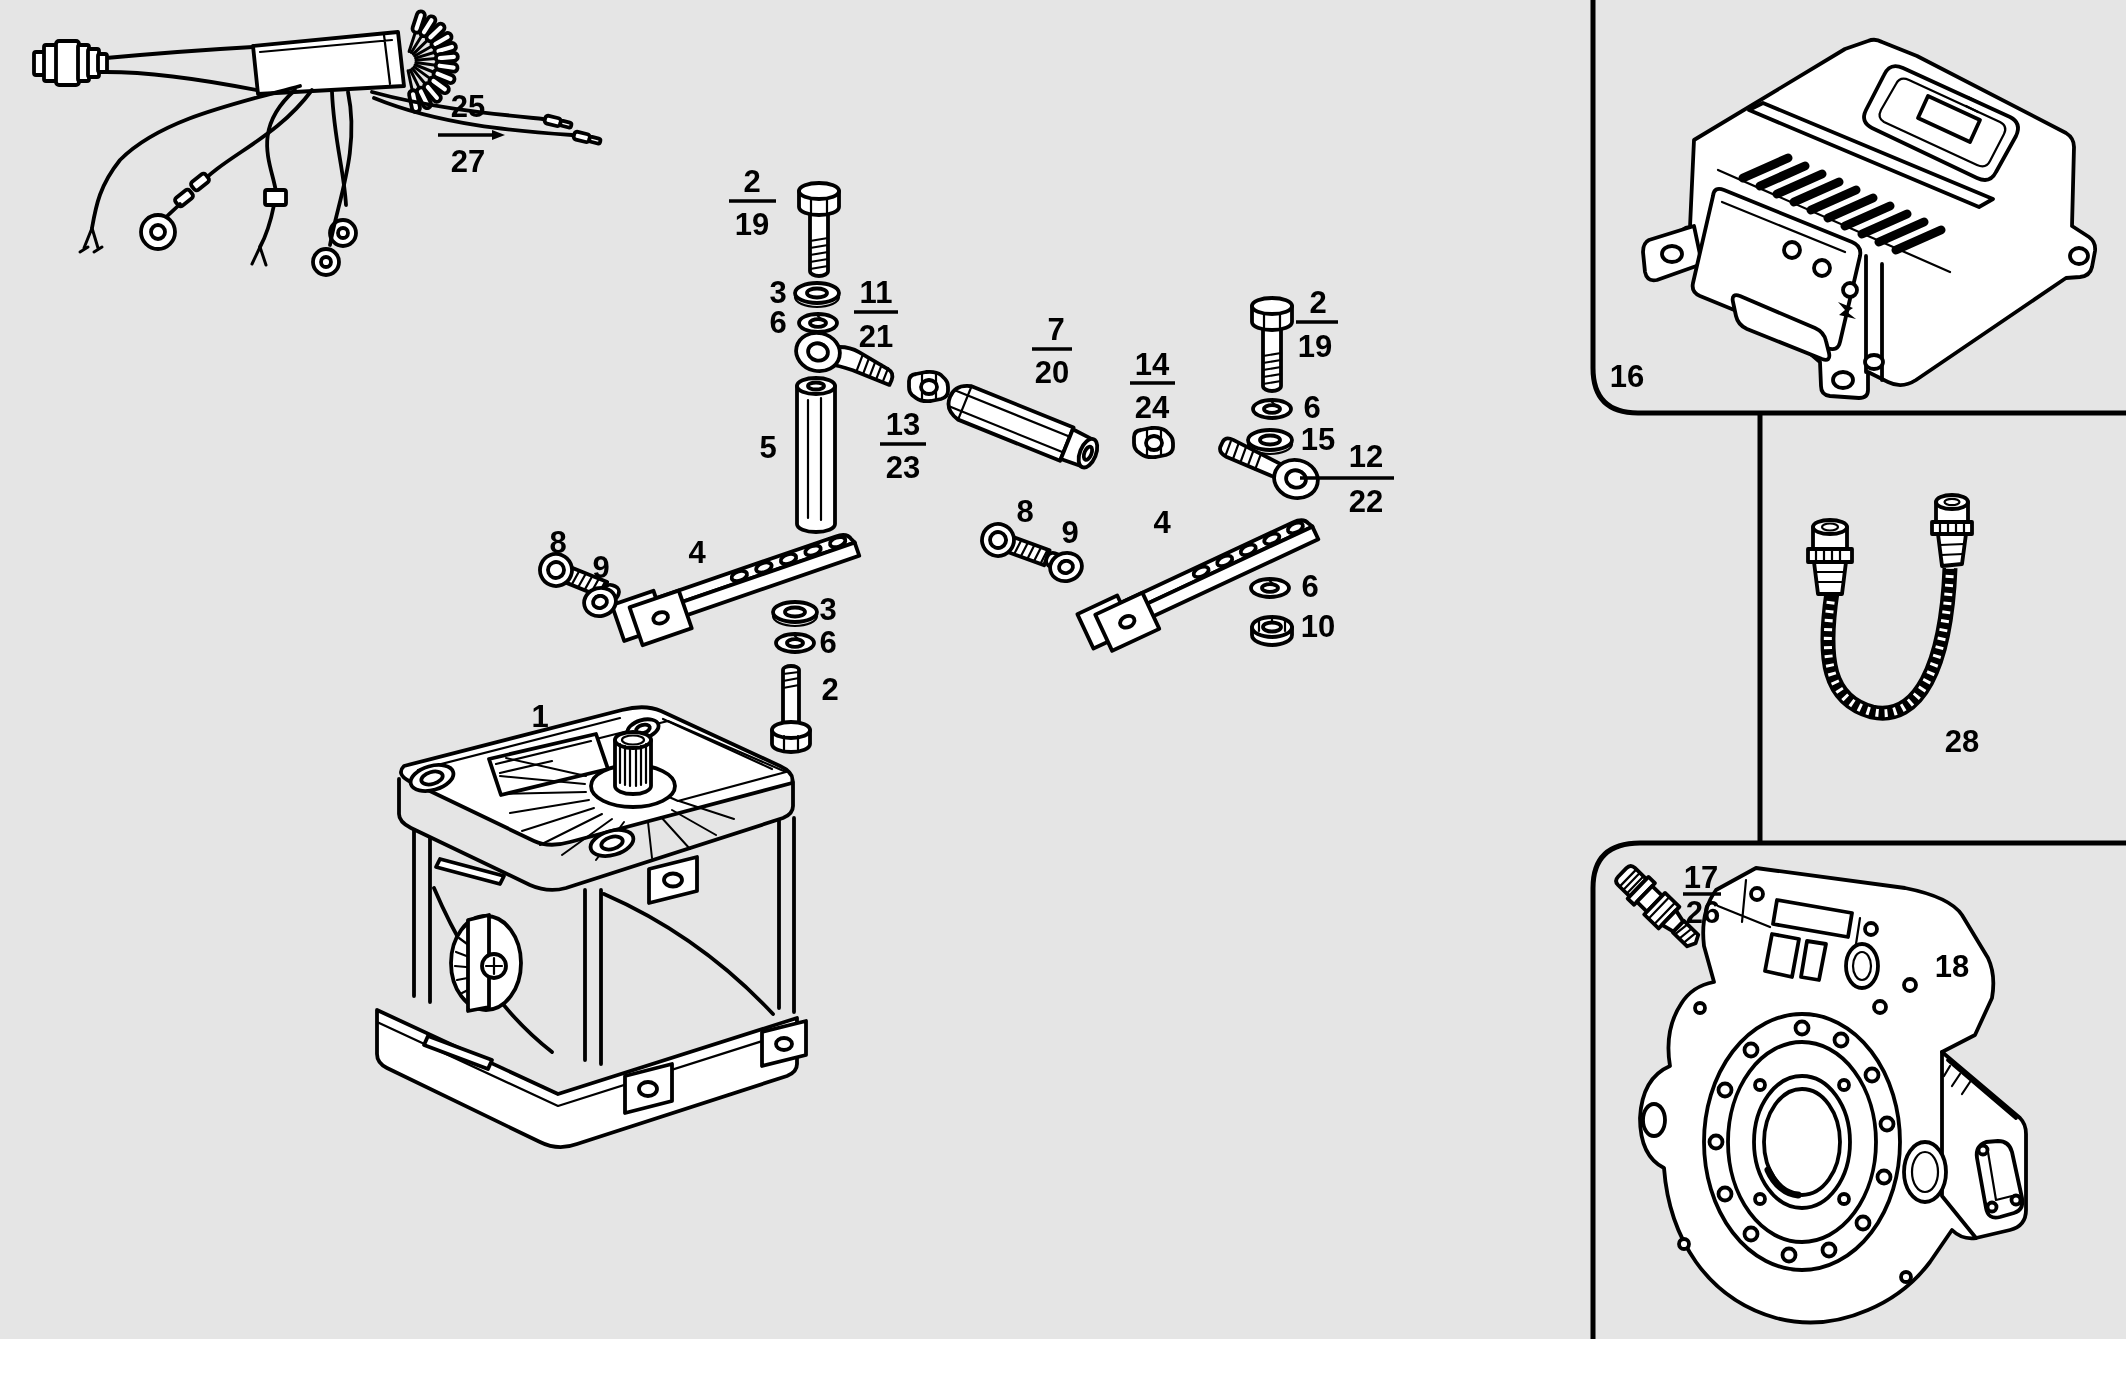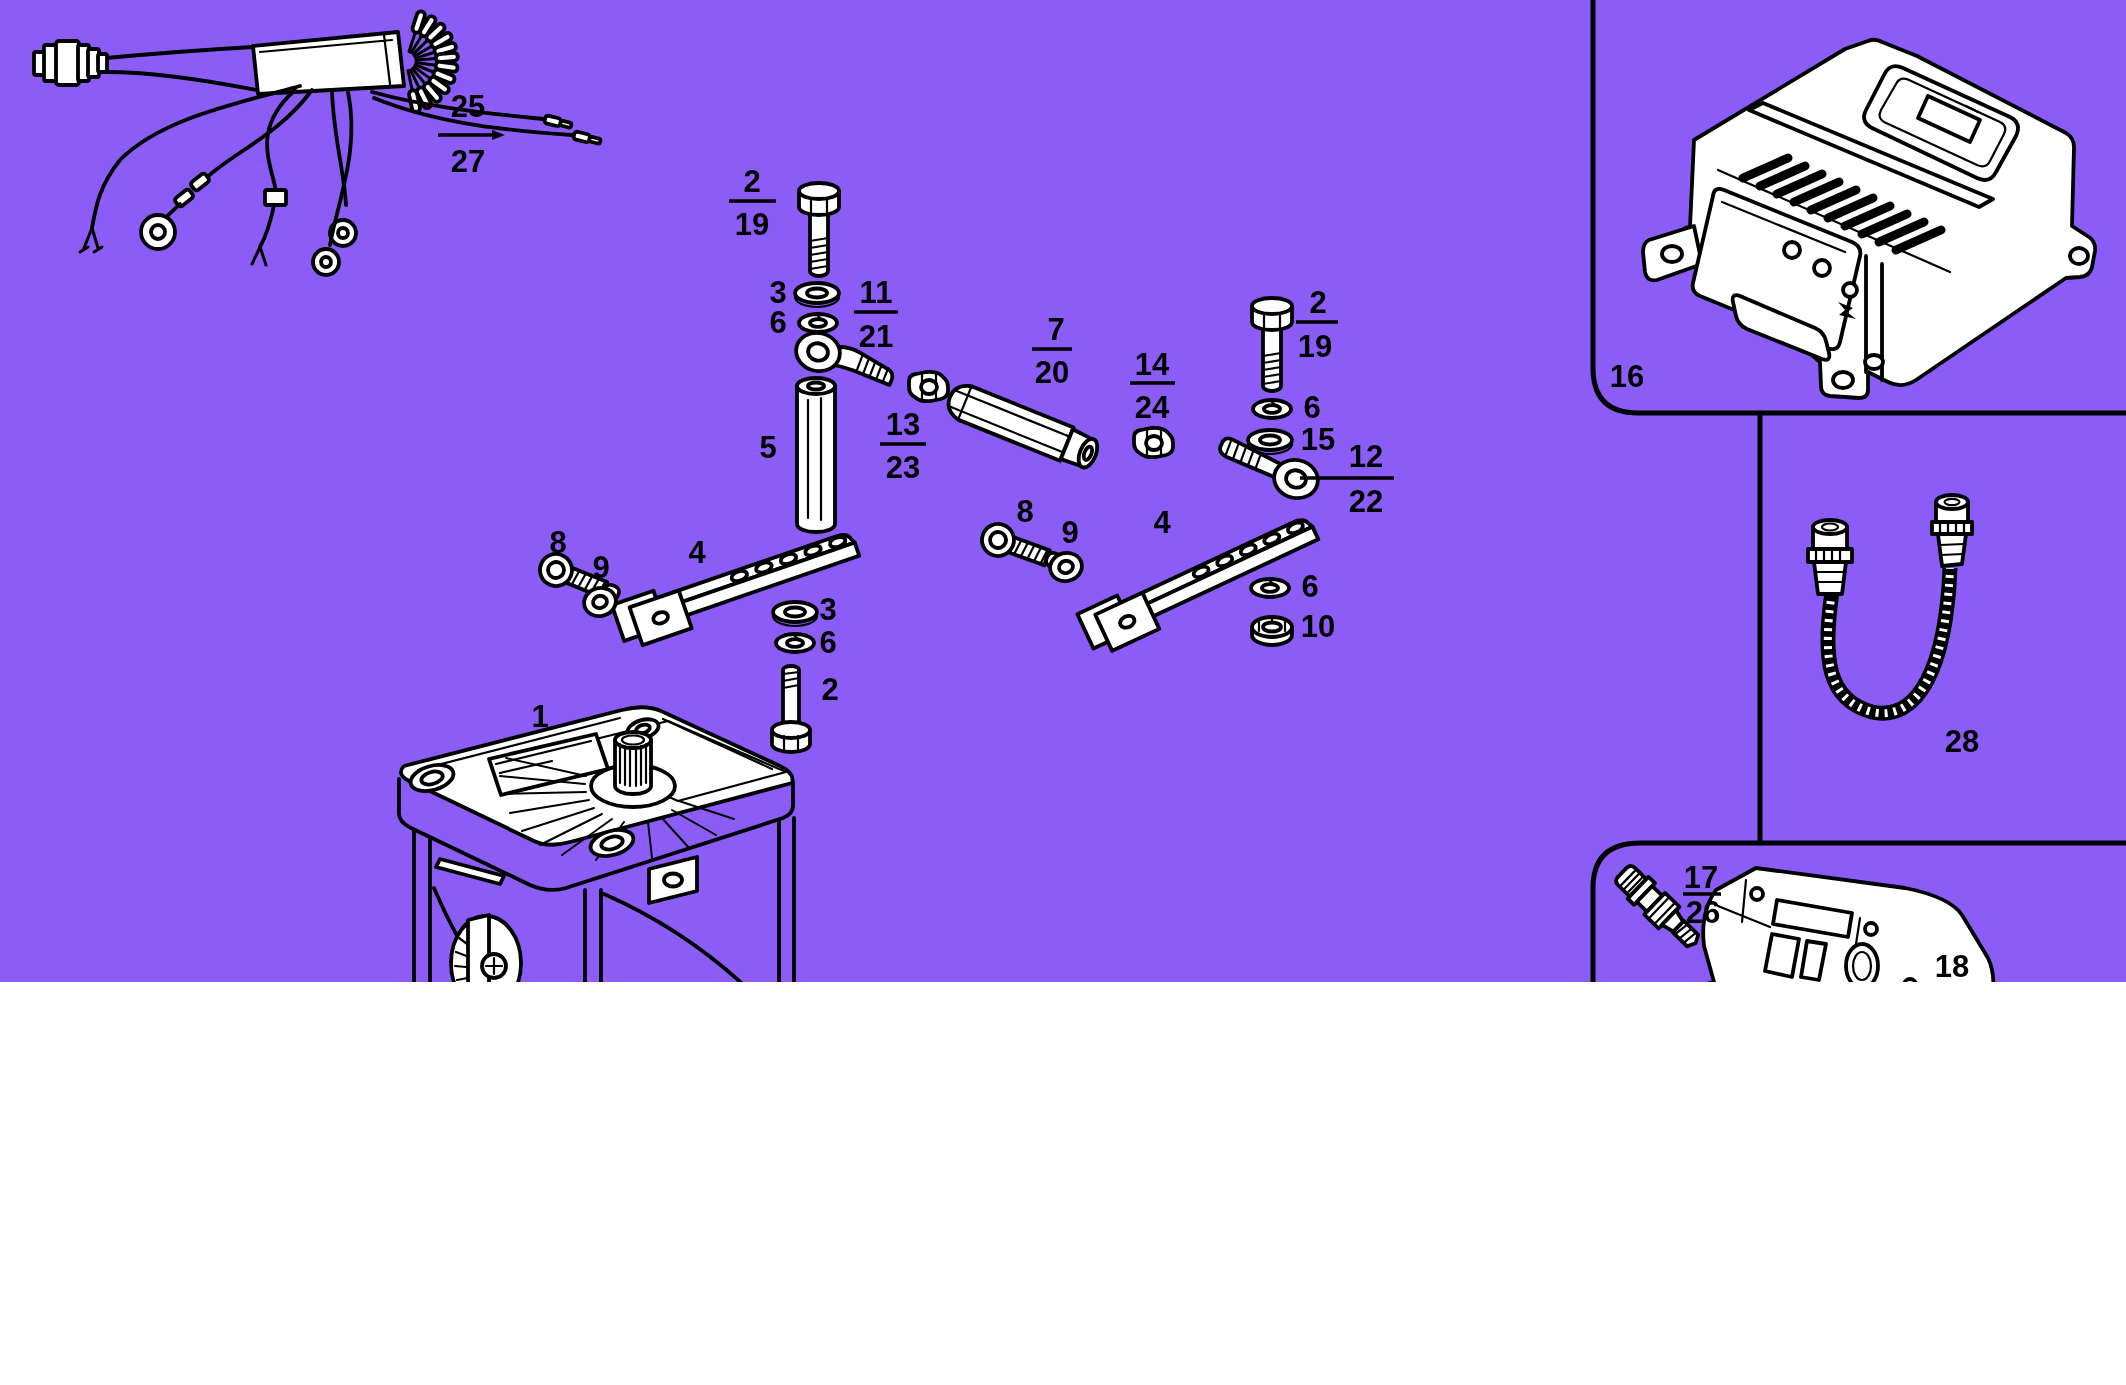--- a/index.html
+++ b/index.html
@@ -1,16 +1,16 @@
 <!DOCTYPE html>
 <html><head>
 <meta charset="utf-8">
 <style>
   html,body{margin:0;padding:0;background:#fff;}
-  .stage{position:relative;width:2126px;height:982px;background:#8b5cf6;overflow:hidden;}
+  .stage{position:relative;width:2126px;height:1339px;background:#e5e5e5;overflow:hidden;}
   svg{display:block;}
   .fw{fill:#fff;stroke:#000;stroke-width:3.8;stroke-linejoin:round;stroke-linecap:round;}
   .ln{fill:none;stroke:#000;stroke-width:3.8;stroke-linecap:round;stroke-linejoin:round;}
   .thin{stroke-width:2.2;}
   .mid{stroke-width:3;}
   .fb{fill:#000;stroke:none;}
   .lbl{font-family:"Liberation Sans",sans-serif;font-weight:bold;font-size:31px;fill:#000;text-anchor:middle;}
   .bar{stroke:#000;stroke-width:3.5;stroke-linecap:butt;}
   .frame{fill:none;stroke:#000;stroke-width:5;}
   .rib{fill:none;stroke:#000;stroke-width:15;}

